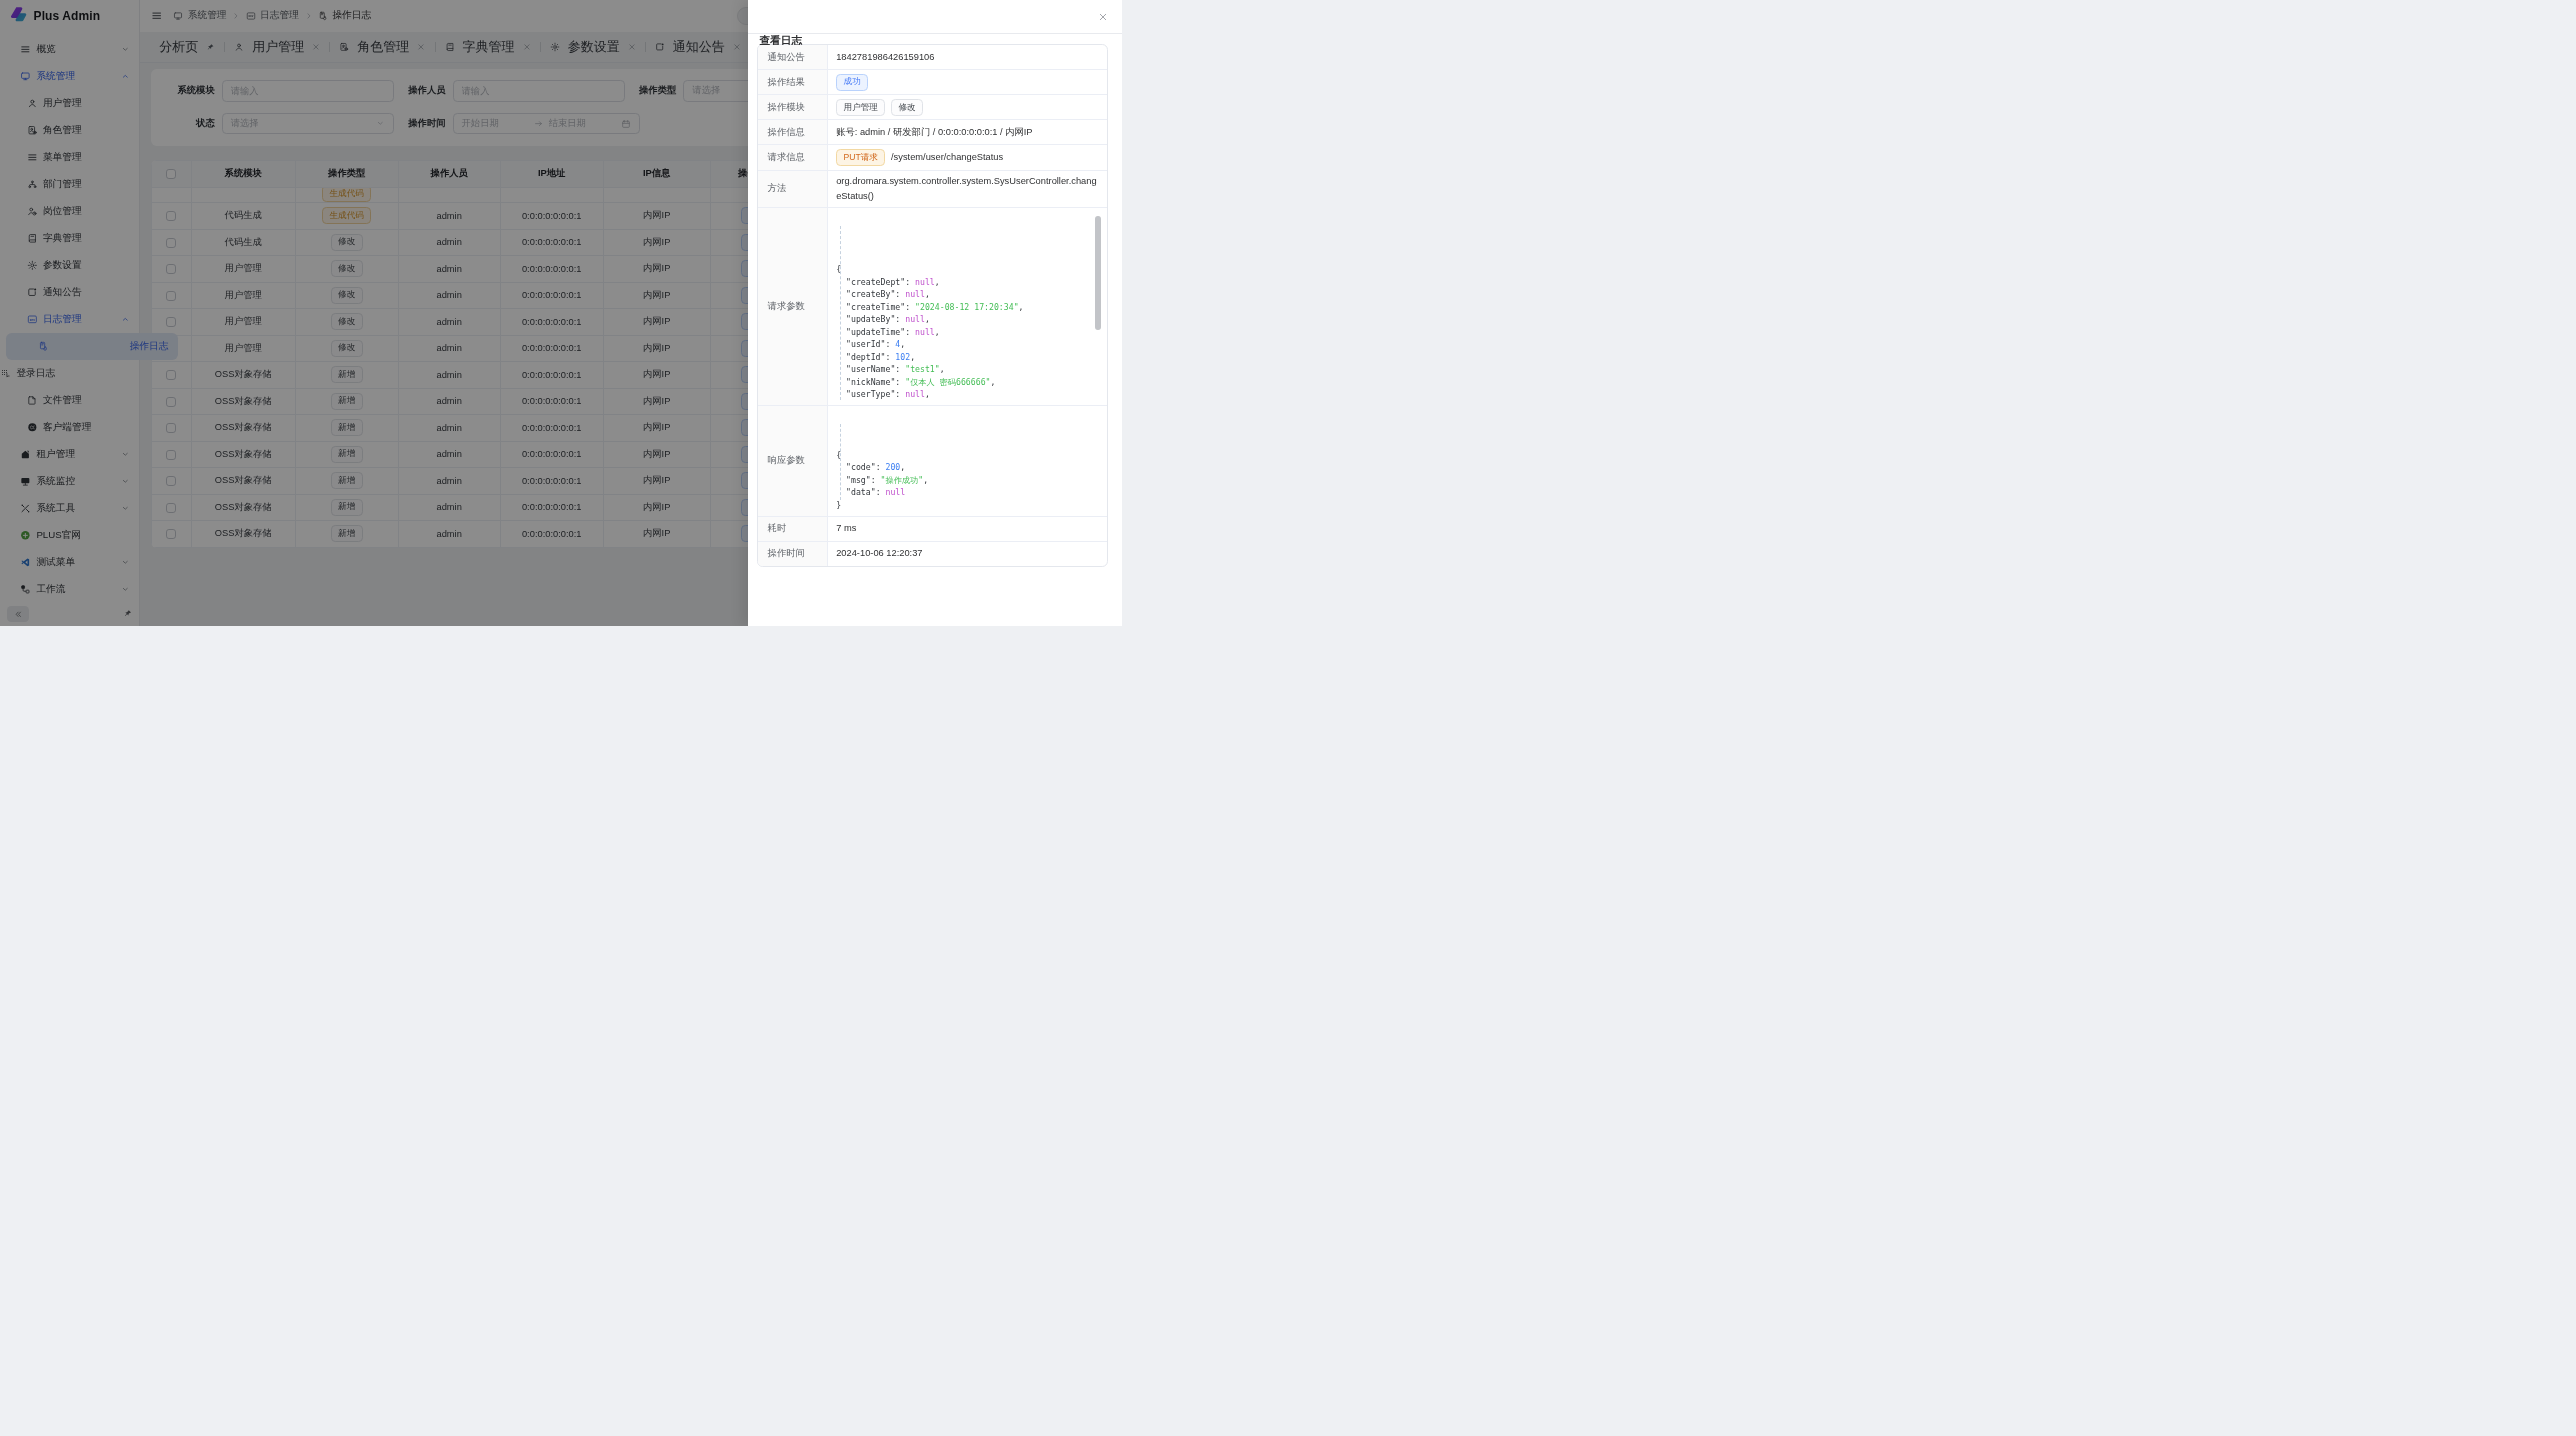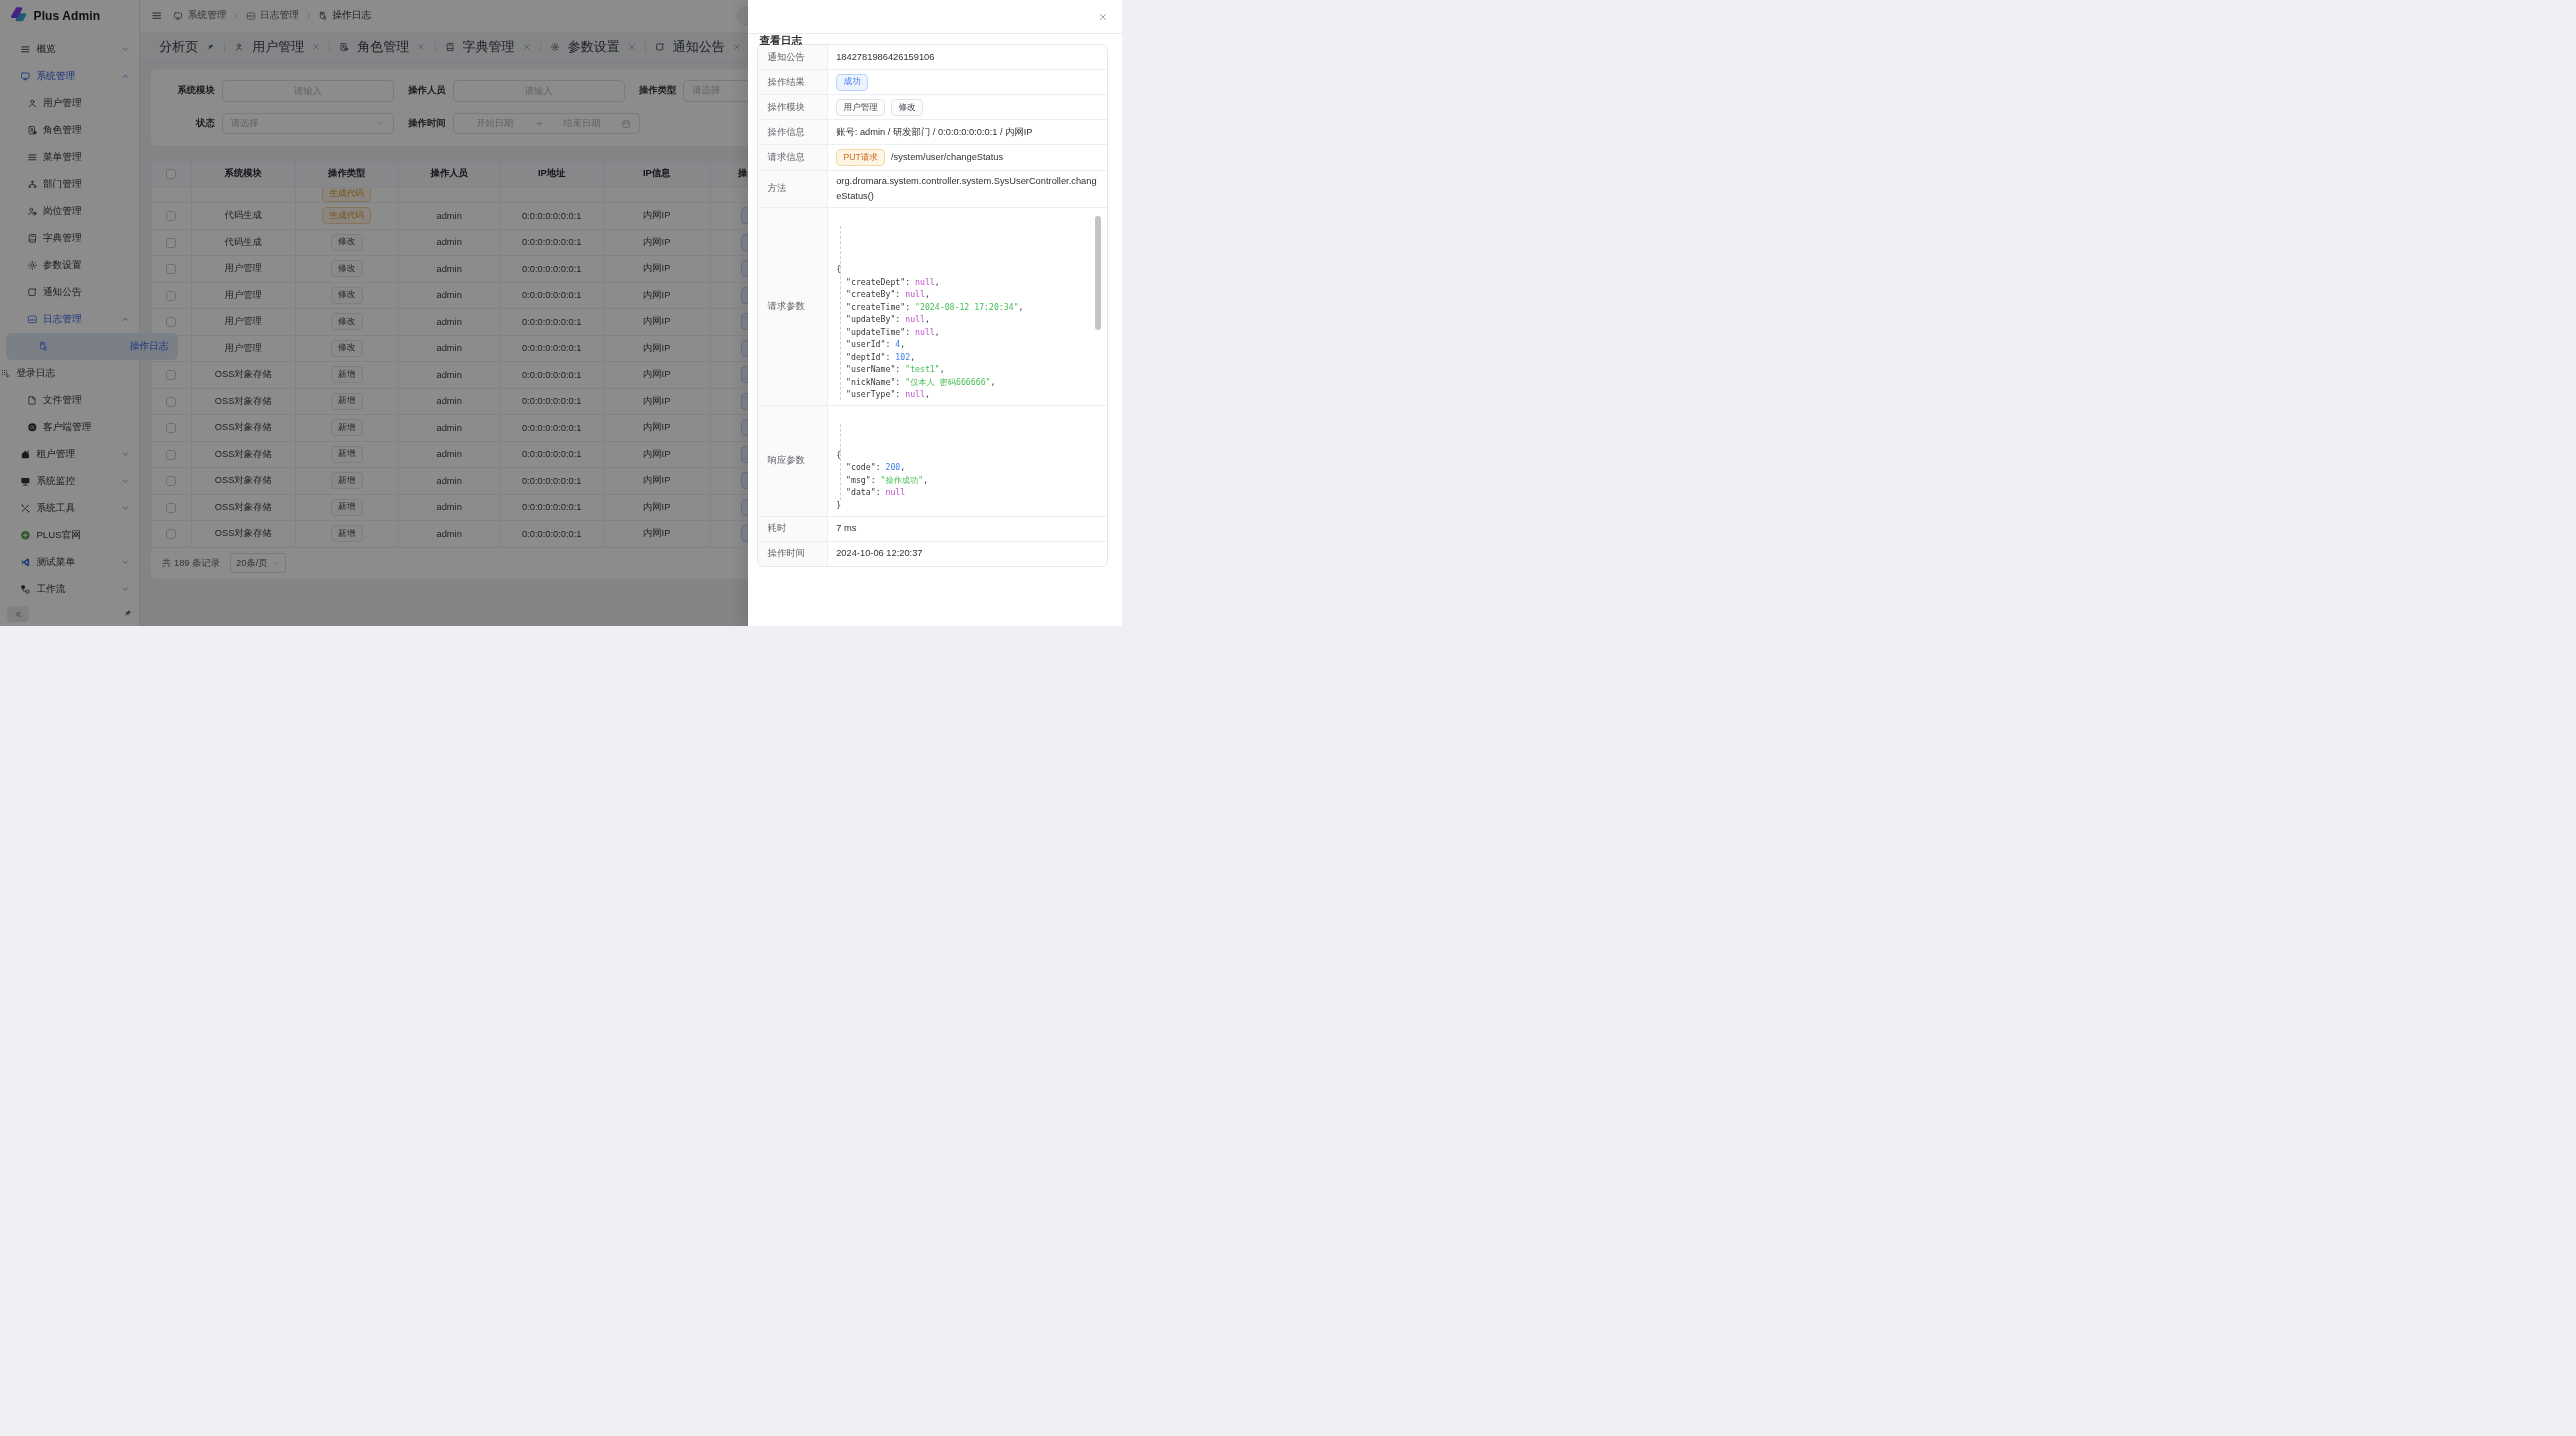--- a/index.html
+++ b/index.html
@@ -61,21 +61,21 @@
 
   
   .filter-card { padding:11.4px 0 11.4px 0; }
   .frow { display:flex; align-items:center; }
   .frow + .frow { margin-top:11.4px; }
   .fitem { display:flex; align-items:center; }
   .flabel { width:64px; text-align:right; font-size:9.3px; font-weight:600; color:#2f3339; margin-right:7.2px; flex:none; }
   .flabel.w60 { width:43px; }
   .ml12 { margin-left:8.6px; }
   .fctl { height:21.5px; border:0.7px solid #dcdfe6; border-radius:4.3px; background:#fff;
-    display:flex; align-items:center; padding:0 7.9px; font-size:9.3px; color:#b2b5bc;text-align:center; }
+    display:flex; align-items:center; padding:0 7.9px; font-size:9.3px; color:#b2b5bc; }
   input.fctl { width:172px; color:#303133; outline:none; }
   input.fctl::placeholder { color:#b2b5bc; }
   .sel { width:172px; justify-content:space-between; cursor:pointer; }
   .sel .chev { width:8.6px; height:8.6px; color:#b2b5bc; }
   .daterange { width:187px; gap:5.7px; cursor:pointer; }
   .daterange .ph { flex:1; }
   .daterange .arrow { width:9.3px; height:9.3px; color:#a8abb2; flex:none; }
   .daterange .cal { width:10px; height:10px; color:#a8abb2; flex:none; }
   .w262 { width:187px; }
 
@@ -790,29 +790,20 @@
                 <td>OSS对象存储</td>
                 <td><span class="tag info">新增</span></td>
                 <td>admin</td>
                 <td>0:0:0:0:0:0:0:1</td>
                 <td>内网IP</td>
                 <td><span class="tag primary">成功</span></td>
                 <td></td>
               </tr>
           </tbody>
         </table>
-        <div class="pager">
-          <span>共 189 条记录</span>
-          <div class="psize">
-              <span>20条/页</span>
-              <svg class="chev" viewBox="0 0 10 10" width="7.2" height="7.2">
-                <use href="#i-chevd"></use>
-              </svg>
-            </div>
-        </div>
       </div>
     </div>
   </div>
 
   <div class="mask"></div>
 
   <aside class="drawer">
     <div class="dhead">
       <span class="dtitle">查看日志</span>
       <svg class="dclose" viewBox="0 0 14 14" width="10" height="10">

